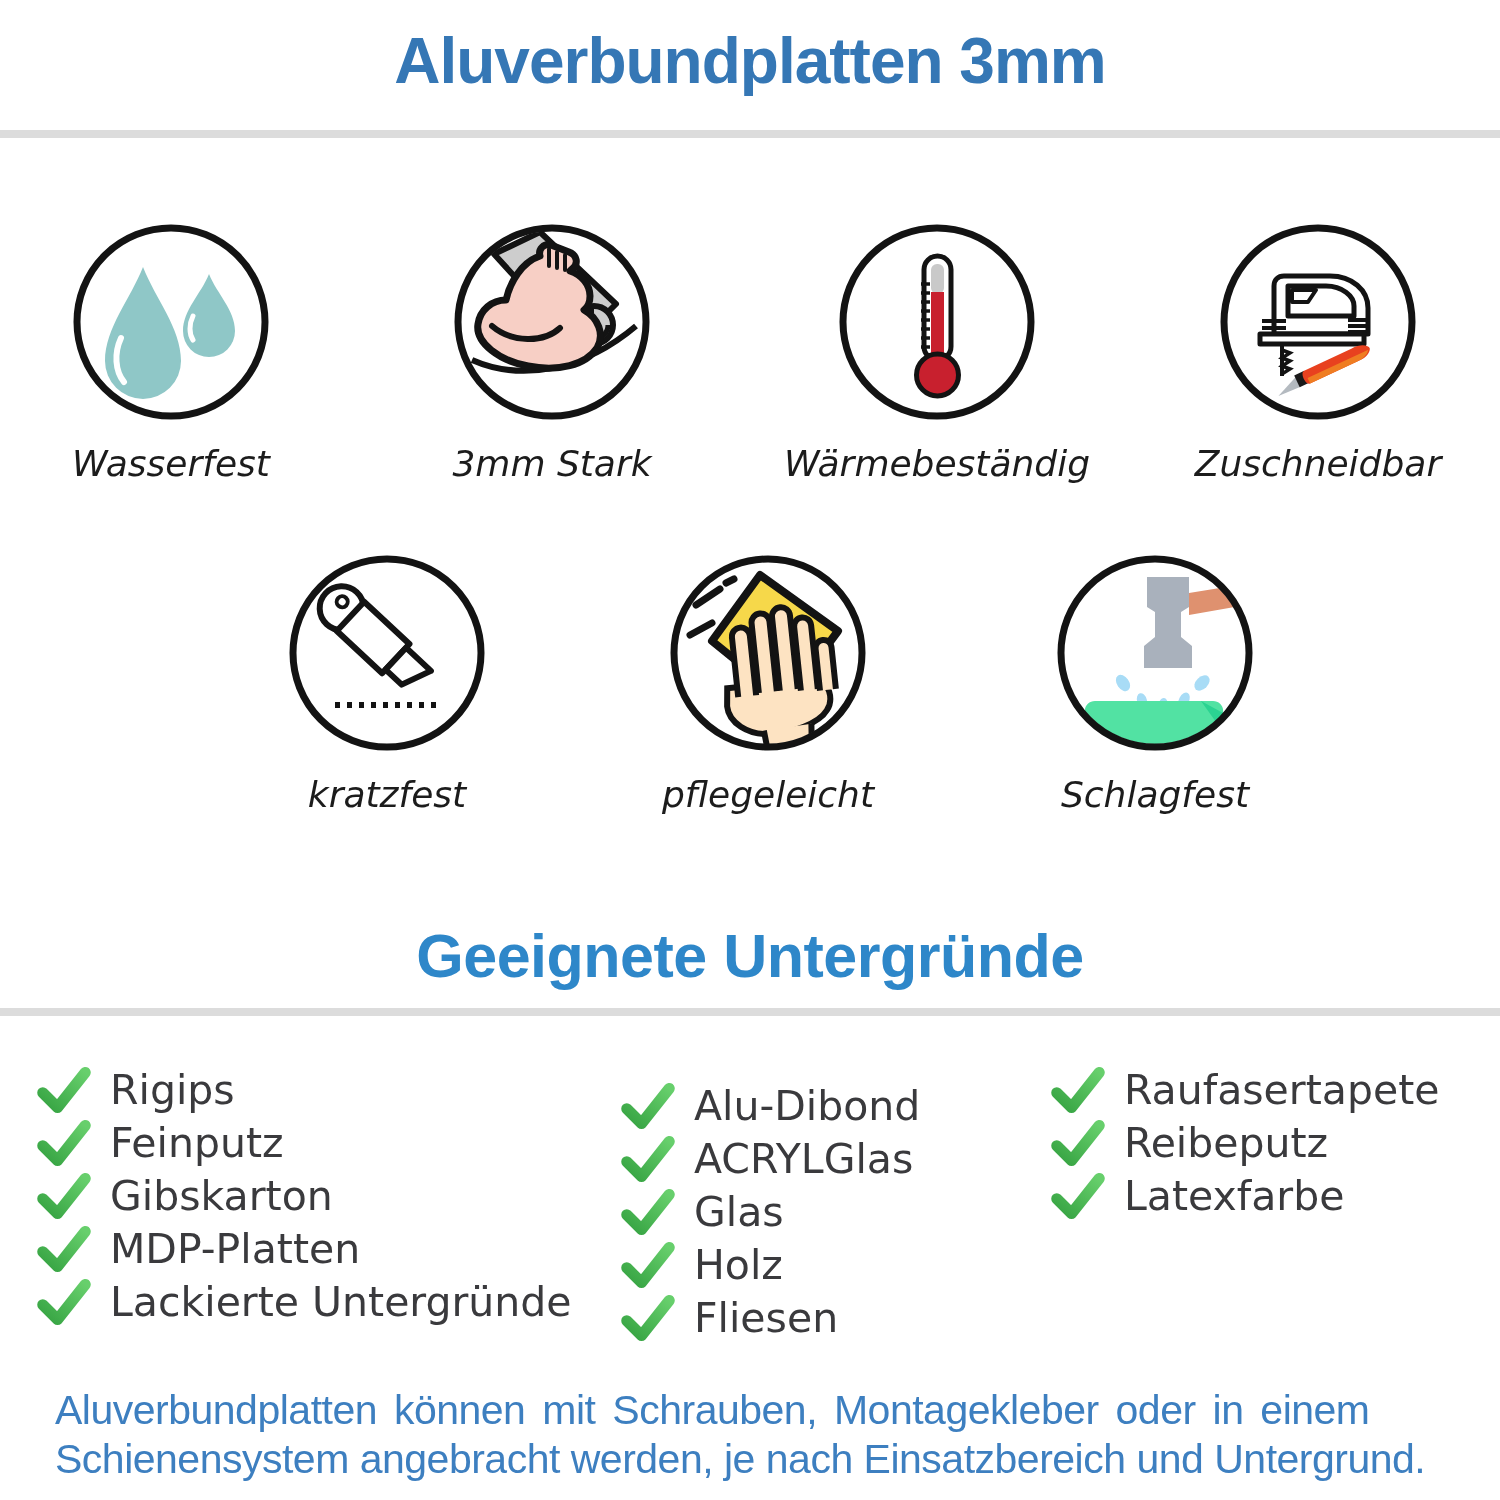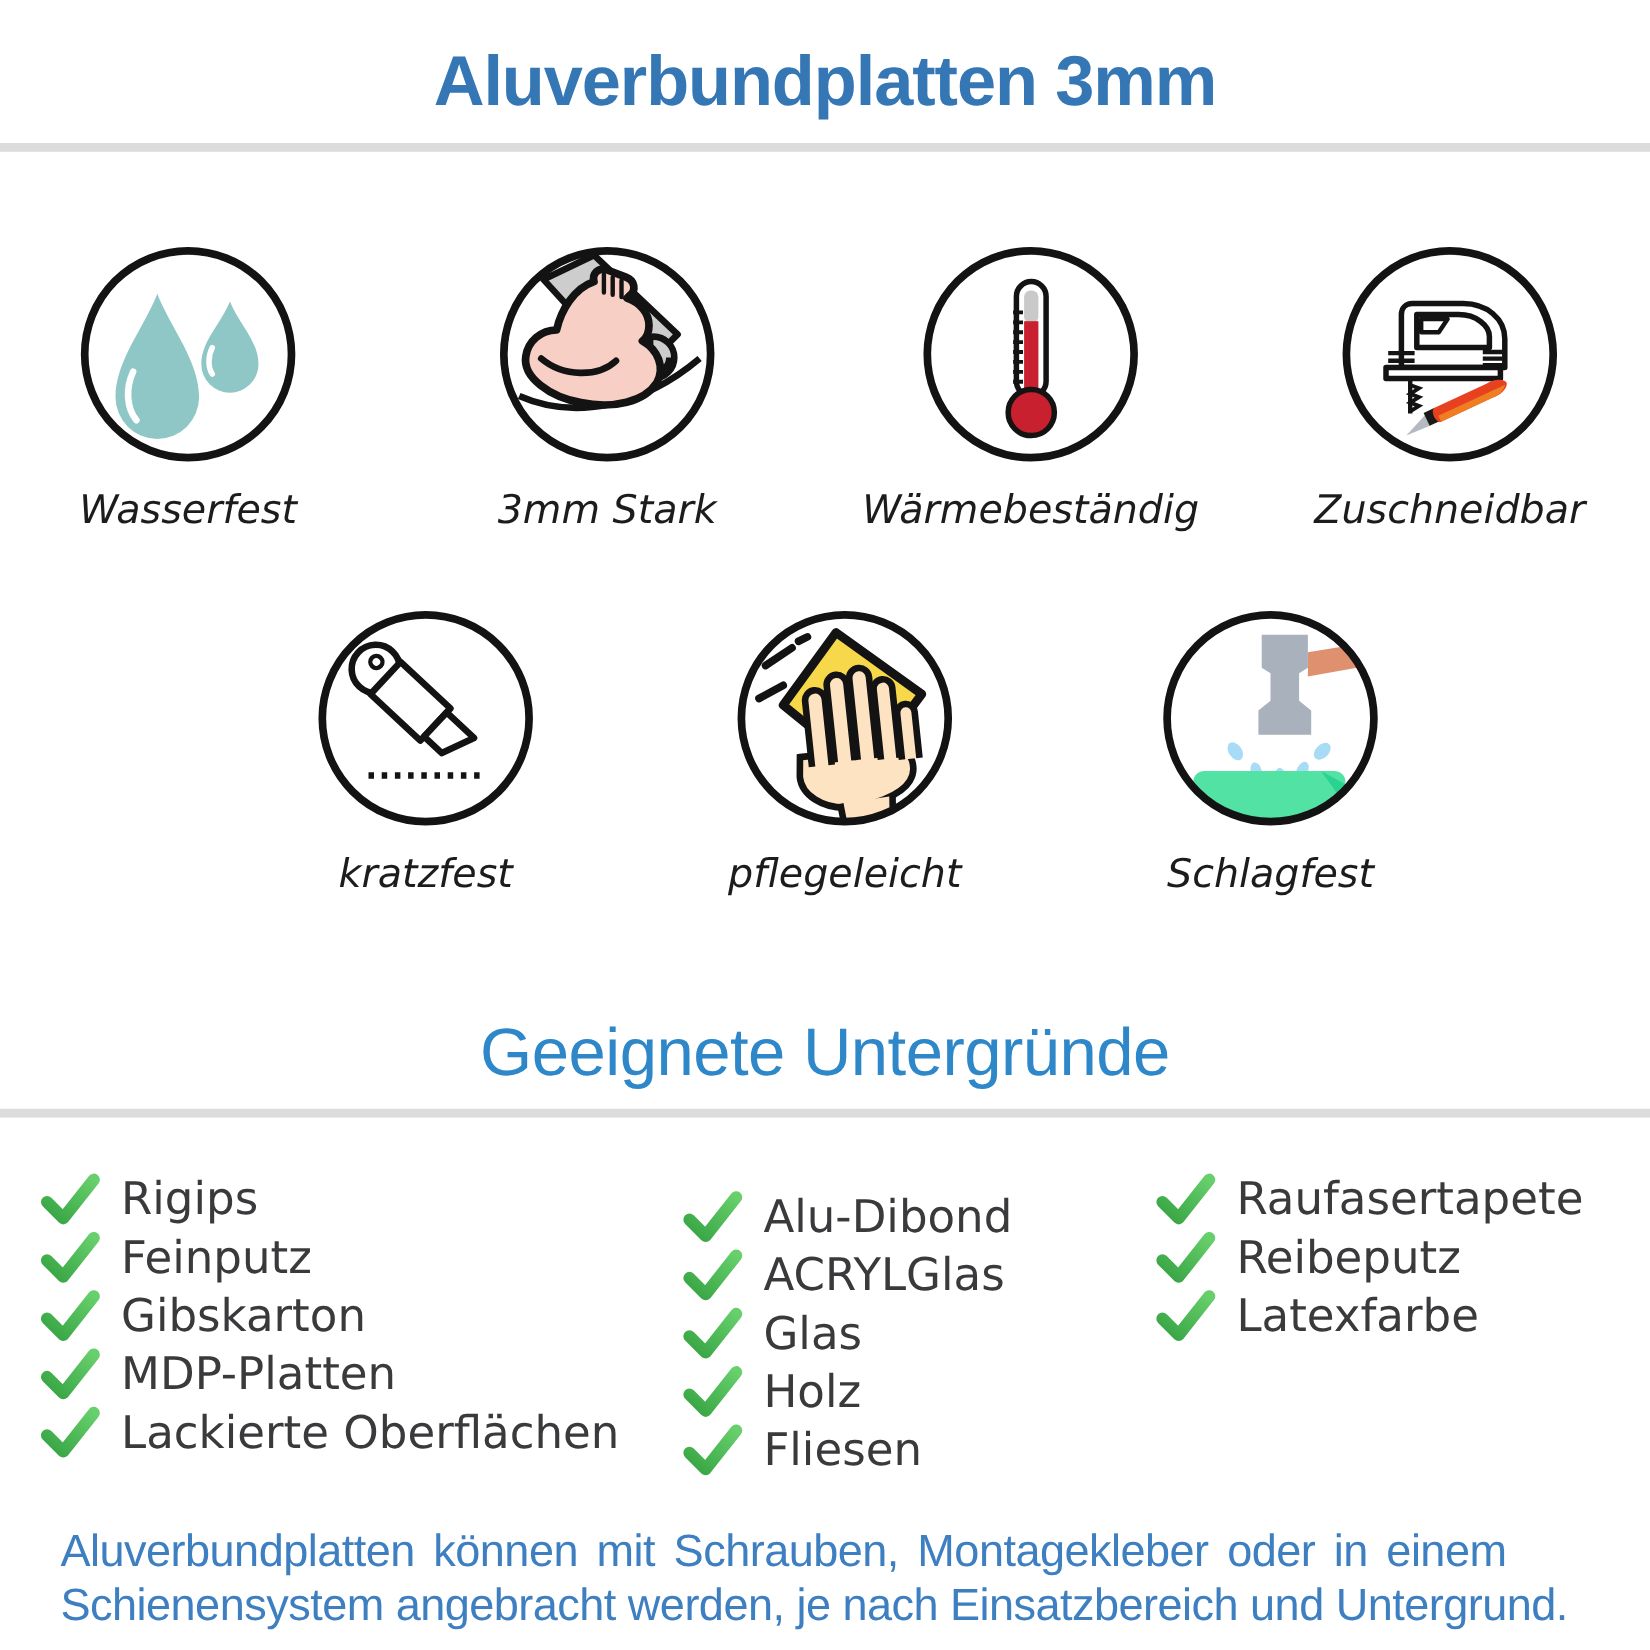--- a/index.html
+++ b/index.html
@@ -1,32 +1,32 @@
 <!DOCTYPE html>
 <html style="--title1: #3577b5; --title2: #2e87c9; --footer-text: #3d7fc0; --check-green: #45b64c; --divider: #dcdcdc;"><head>
 <meta charset="utf-8">
 <style>
   html,body{margin:0;padding:0;background:#fff;}
   .canvas{position:relative;width:1500px;height:1500px;background:#fff;overflow:hidden;
           font-family:"Liberation Sans",sans-serif;}
   h1,h2,figure,ul{margin:0;padding:0;}
 
-  h1.title{position:absolute;top:34px;left:0;width:100%;text-align:center;
+  h1.title{position:absolute;top:22px;left:0;width:100%;text-align:center;
            font-size:64px;line-height:78px;font-weight:600;letter-spacing:-1px;
            color:var(--title1,#3577b5);}
   .divider{position:absolute;left:0;width:1500px;height:8px;background:var(--divider,#dcdcdc);}
   .d1{top:130px;} .d2{top:1008px;}
 
   .feature{position:absolute;width:330px;text-align:center;}
   .feature .circle{width:200px;height:200px;margin:0 auto;}
   .feature figcaption{margin-top:22px;font-family:"DejaVu Sans",sans-serif;
            font-size:36px;line-height:40px;color:#1c1c1c;letter-spacing:0;font-style:italic;}
 
   h2.subtitle{position:absolute;top:916px;left:0;width:100%;text-align:center;
-           font-size:61px;line-height:80px;font-weight:400;letter-spacing:-0.5px;
+           font-size:61px;line-height:80px;font-weight:700;letter-spacing:-0.5px;
            color:var(--title2,#2e87c9);}
 
   ul.col{position:absolute;top:1066px;list-style:none;}
   ul.col li{display:flex;height:53px;}
   ul.col .check{width:56px;height:48px;flex:0 0 56px;margin-right:18px;display:block;}
   ul.col .itm{font-family:"DejaVu Sans",sans-serif;font-size:41px;color:#3a3a3d;
            white-space:nowrap;}
   .col1{left:36px;} .col2{left:620px;margin-top:16px;} .col3{left:1050px;}
 
   .footer{position:absolute;left:55px;top:1386px;color:var(--footer-text,#3d7fc0);
@@ -239,21 +239,21 @@
     <li>
         <svg class="check" viewBox="0 0 60 52">
           <path d="M7,29 L23,45 L53,7" stroke="url(#cg)" stroke-width="12" fill="none" stroke-linecap="round" stroke-linejoin="round"></path>
         </svg>
         <span class="itm">MDP-Platten</span>
       </li>
     <li>
         <svg class="check" viewBox="0 0 60 52">
           <path d="M7,29 L23,45 L53,7" stroke="url(#cg)" stroke-width="12" fill="none" stroke-linecap="round" stroke-linejoin="round"></path>
         </svg>
-        <span class="itm">Lackierte Oberflächen</span>
+        <span class="itm">Lackierte Untergründe</span>
       </li>
   </ul>
 
   <ul class="col col2">
     <li>
         <svg class="check" viewBox="0 0 60 52">
           <path d="M7,29 L23,45 L53,7" stroke="url(#cg)" stroke-width="12" fill="none" stroke-linecap="round" stroke-linejoin="round"></path>
         </svg>
         <span class="itm">Alu-Dibond</span>
       </li>

